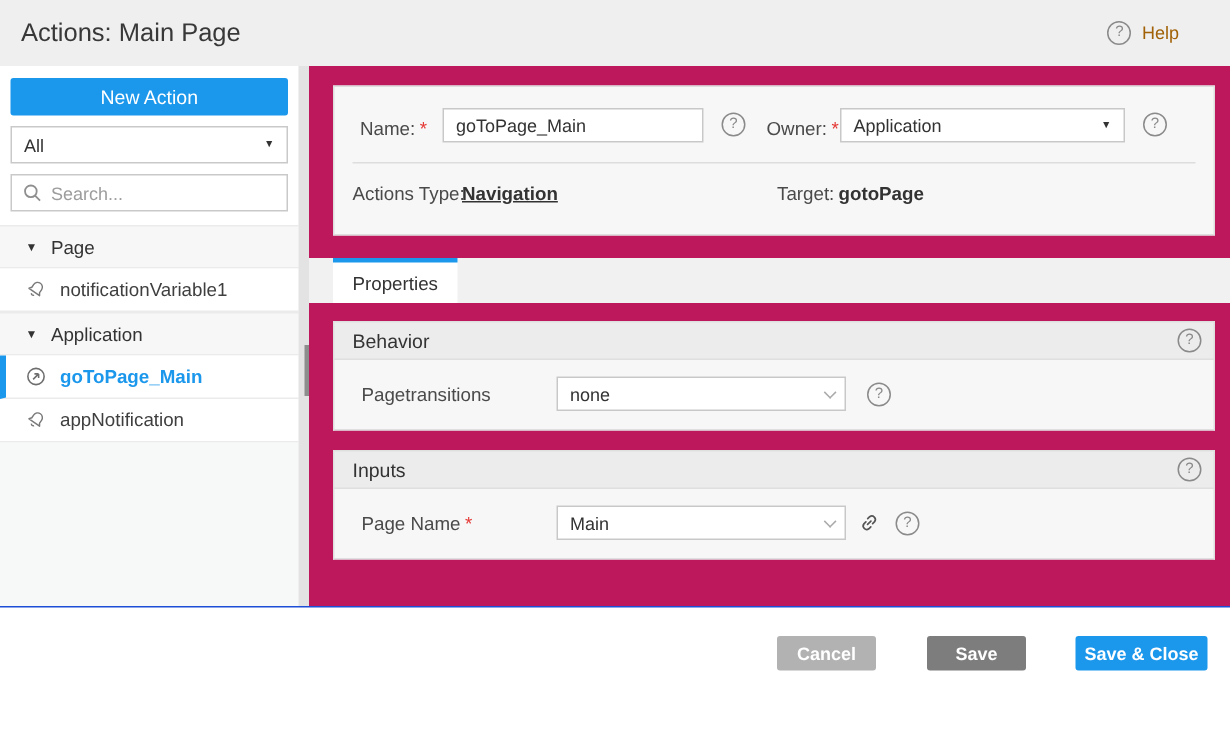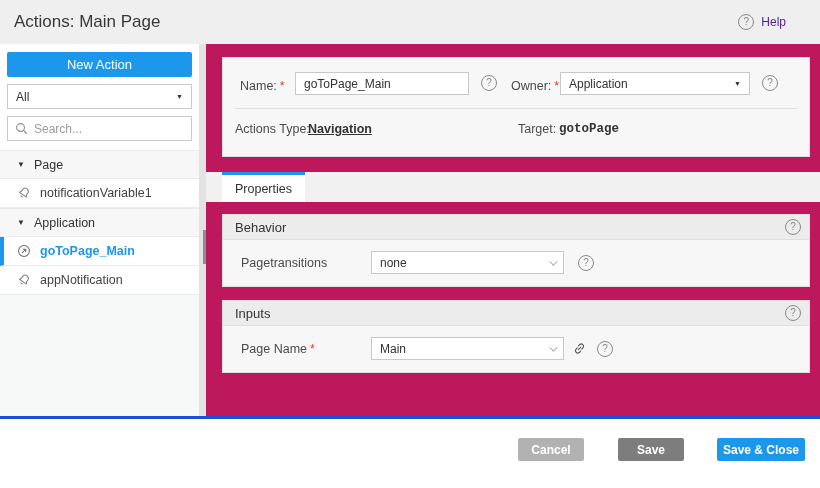--- a/index.html
+++ b/index.html
@@ -7,21 +7,21 @@
   body {
     font-family:"Liberation Sans", sans-serif;
     background:#fff; color:#333; overflow:hidden; position:relative;
   }
   .app { position:absolute; inset:0; width:820px; height:488px; background:#fff; }
 
   
   .header { position:absolute; left:0; top:0; width:820px; height:44px; background:#efefef; }
   .header .title { position:absolute; left:14px; top:0; line-height:44px; font-size:17px; color:#383838; }
   .help { position:absolute; right:34px; top:14px; display:flex; align-items:center; gap:7px; cursor:pointer; }
-  .help .help-label { font-size:12px; color:#4c1d95; }
+  .help .help-label { font-size:12px; color:#a16207; }
 
   .qicon {
     width:16px; height:16px; border:1px solid #8a8a8a; border-radius:50%;
     display:inline-flex; align-items:center; justify-content:center;
     font-size:10px; color:#8a8a8a; flex:0 0 auto; line-height:1; background:transparent;
   }
 
   
   .sidebar { position:absolute; left:0; top:44px; width:199px; height:386px; background:#f7f8f8; }
   .sidebar-top { background:#fff; padding:8px 7px 9px 7px; }
@@ -80,21 +80,21 @@
     height:23px; border:1px solid #c8c8c8; background:#fff; display:flex; align-items:center;
     padding:0 8px; font-size:12px; color:#333; cursor:pointer;
   }
   .owner-select { position:absolute; left:337px; top:14px; width:190px; }
   .selectbox .caret { margin-left:auto; font-size:7px; color:#333; }
   .q-owner { position:absolute; left:539px; top:17px; cursor:pointer; }
   .card-divider { position:absolute; left:12px; right:12px; top:50px; border-top:1px solid #ddd; }
   .vt-label { position:absolute; left:12px; top:64px; }
   .vt-value { position:absolute; left:85px; top:64px; font-size:12.5px; font-weight:bold; color:#333;text-decoration:underline; }
   .target-label { position:absolute; left:295px; top:64px; }
-  .target-value { position:absolute; left:336px; top:64px; font-size:12.5px; font-weight:bold; color:#333;font-family:Liberation Mono, monospace; }
+  .target-value { position:absolute; left:336px; top:64px; font-size:12.5px; font-weight:bold; color:#333; }
 
   .tabbar { position:absolute; left:0; top:128px; width:614px; height:30px; background:#f1f1f1; }
   .tab {
     position:absolute; left:16px; top:0; height:30px; background:#fff;
     border-top:3px solid #1b97ec; padding:0 13px; font-size:12.5px; color:#333;
     display:flex; align-items:center; cursor:pointer;
   }
 
   .section { position:absolute; left:16px; width:588px; }
   .section.behavior { top:170px; }
@@ -114,22 +114,22 @@
     margin-left:auto; width:6px; height:6px;
     border-right:1.4px solid #ababab; border-bottom:1.4px solid #ababab;
     transform:rotate(45deg) translateY(-2px);
   }
   .q-row { position:absolute; left:355px; top:15px; cursor:pointer; }
   .link-btn { position:absolute; left:349px; top:15px; width:16px; height:16px; display:inline-flex; cursor:pointer; }
   .q-row2 { position:absolute; left:374px; top:15px; cursor:pointer; }
 
   
   .footer {
-    position:absolute; left:0; top:416px; width:820px; height:58px;
-    background:#fff; border-top:3px solid #1d4ed8;
+    position:absolute; left:0; top:404px; width:820px; height:58px;
+    background:#fff; border-top:1px solid #1d4ed8;
   }
   .btn {
     position:absolute; top:19px; height:23px; border:none; border-radius:2px;
     color:#fff; font-weight:bold; font-size:12px; font-family:"Liberation Sans",sans-serif;
     cursor:pointer;
   }
   .btn-cancel { left:518px; width:66px; background:#b2b2b2; }
   .btn-save { left:618px; width:66px; background:#7d7d7d; }
   .btn-saveclose { left:717px; width:88px; background:#1b97ec; }
 </style>

